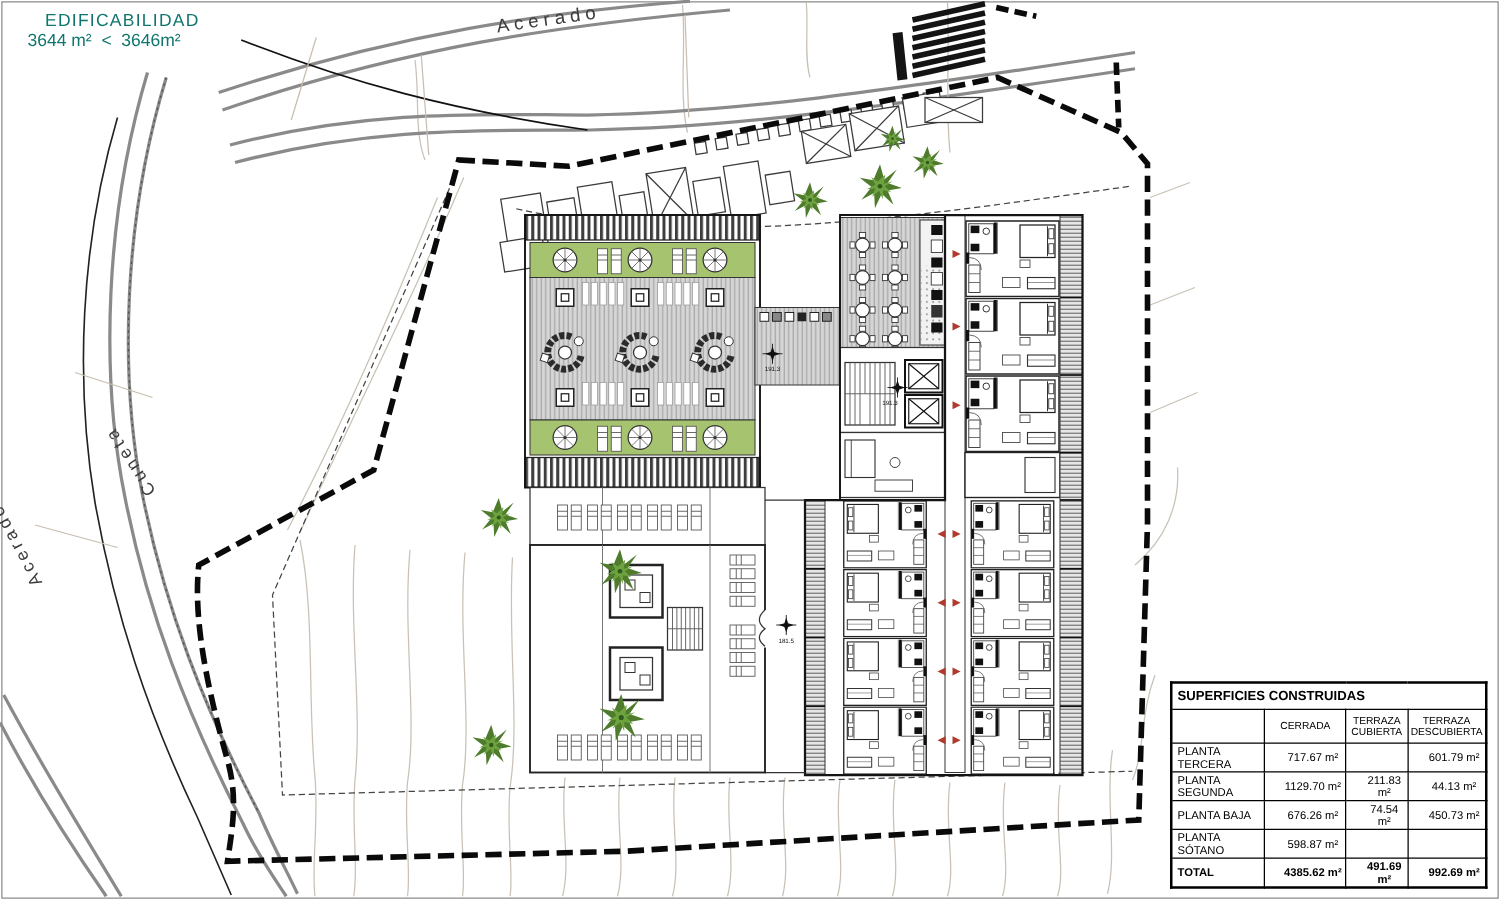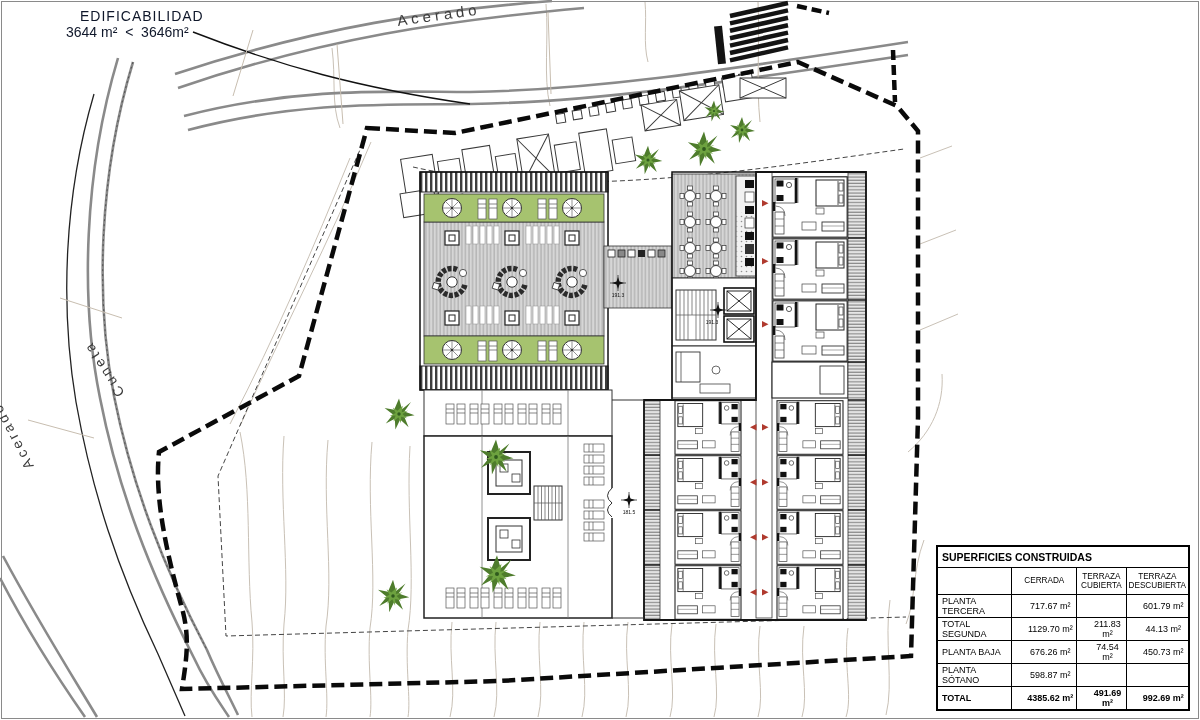--- a/index.html
+++ b/index.html
@@ -1,19 +1,19 @@
 <!DOCTYPE html>
 <html><head>
 <meta charset="utf-8">
 <style>
   html,body{margin:0;padding:0;background:#fff;}
   .canvas{position:relative;width:1200px;height:720px;background:#fff;overflow:hidden;
           font-family:"Liberation Sans",sans-serif;}
   .canvas svg{position:absolute;left:0;top:0;}
-  .edif{position:absolute;left:22px;top:8px;color:#0f172a;z-index:5;margin-left:44px;}
+  .edif{position:absolute;left:22px;top:8px;color:#0f766e;z-index:5;}
   .edif-line1{font-size:14px;letter-spacing:1px;padding-left:14px;}
   .edif-line2{font-size:14px;white-space:pre;}
   .lbl{font-family:"Liberation Sans",sans-serif;fill:#3c3c3c;}
   .mk{font-family:"Liberation Sans",sans-serif;fill:#111;font-size:5px;text-anchor:middle;}
   .areas{position:absolute;left:936px;top:545px;width:254px;z-index:6;background:#fff;
          border-collapse:collapse;border:2px solid #000;color:#000;}
   .areas td,.areas th{border:1px solid #000;font-weight:normal;padding:1px 2px;margin-top:17px;}
   .areas .ttl{font-size:10.5px;font-weight:bold;text-align:left;padding:3px 4px;height:14px;}
   .areas .hdr th{font-size:8.2px;line-height:1.1;text-align:center;height:24px;}
   .areas .row td{font-size:9px;height:19px;}
@@ -521,21 +521,21 @@
     <th class="c2">TERRAZA CUBIERTA</th>
     <th class="c3">TERRAZA DESCUBIERTA</th>
   </tr>
   <tr class="row">
     <td>PLANTA TERCERA</td>
     <td class="v">717.67 m²</td>
     <td class="v"></td>
     <td class="v">601.79 m²</td>
   </tr>
   <tr class="row">
-    <td>TOTAL SEGUNDA</td>
+    <td>PLANTA SEGUNDA</td>
     <td class="v">1129.70 m²</td>
     <td class="v">211.83 m²</td>
     <td class="v">44.13 m²</td>
   </tr>
   <tr class="row">
     <td>PLANTA BAJA</td>
     <td class="v">676.26 m²</td>
     <td class="v">74.54 m²</td>
     <td class="v">450.73 m²</td>
   </tr>

